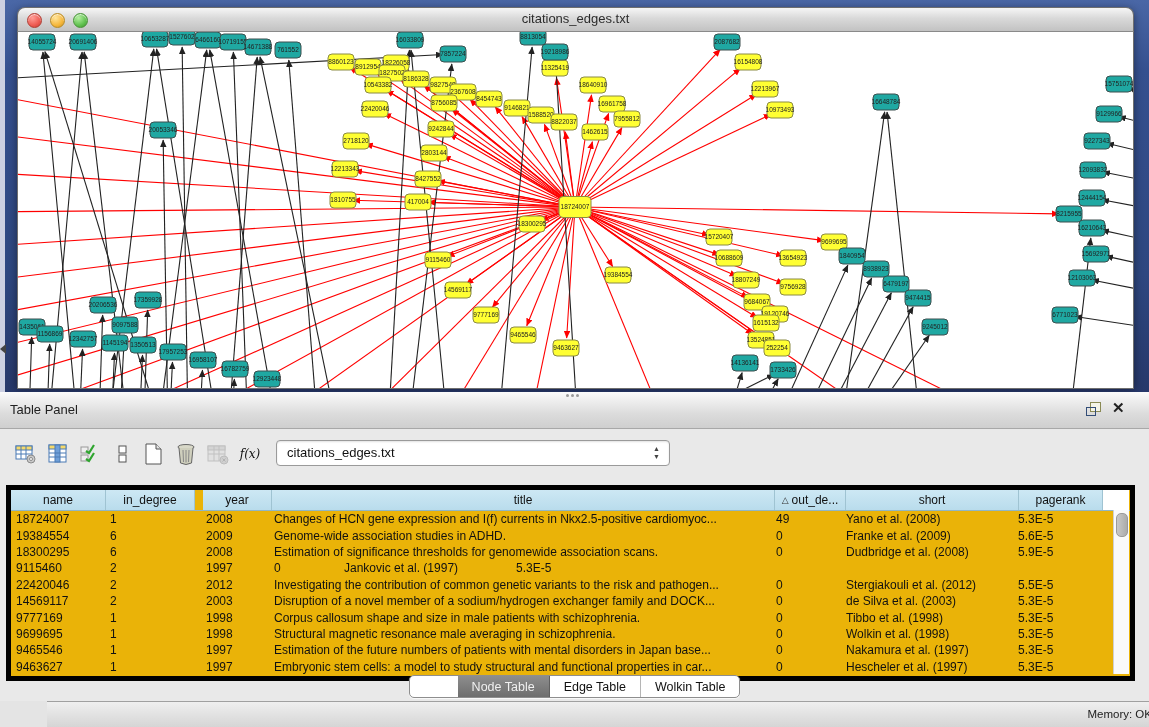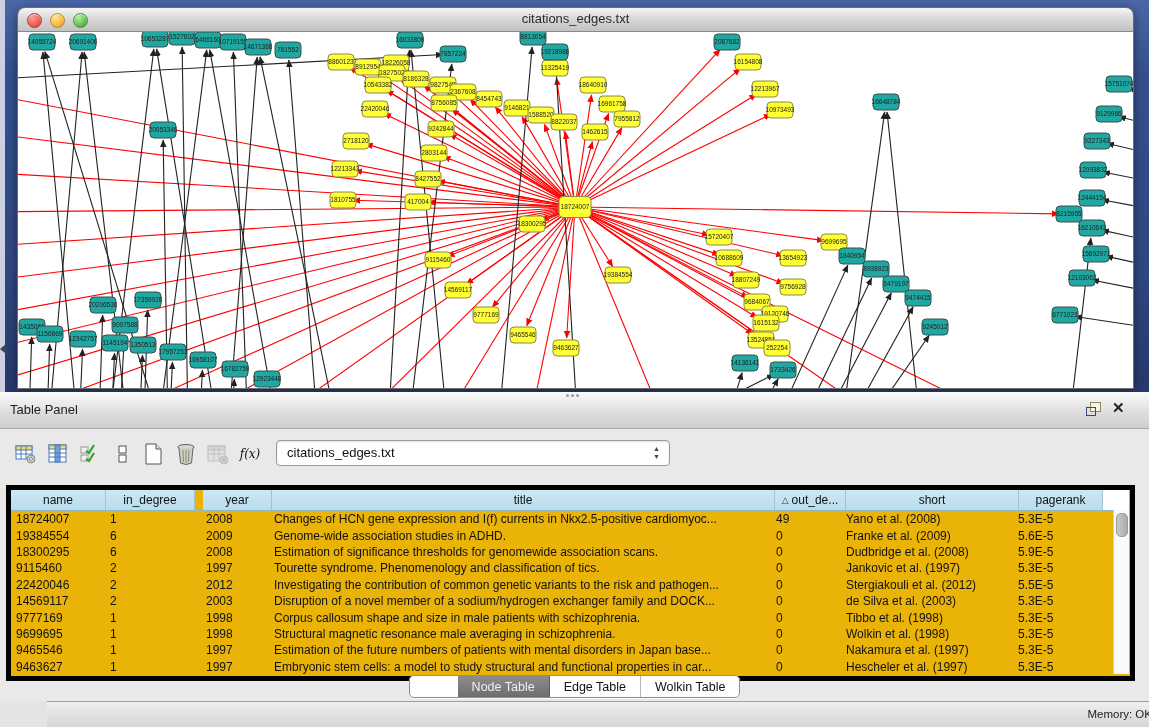--- a/index.html
+++ b/index.html
@@ -739,21 +739,20 @@
             <div class="td c2">2008</div>
             <div class="td c3">Estimation of significance thresholds for genomewide association scans.</div>
             <div class="td c4">0</div>
             <div class="td c5">Dudbridge et al. (2008)</div>
             <div class="td c6">5.9E-5</div>
           </div>
           <div class="tr">
             <div class="td c0">9115460</div>
             <div class="td c1">2</div>
             <div class="td c2">1997</div>
-            <div class="td c3">Tourette syndrome. Phenomenology and classification of tics.</div>
             <div class="td c4">0</div>
             <div class="td c5">Jankovic et al. (1997)</div>
             <div class="td c6">5.3E-5</div>
           </div>
           <div class="tr">
             <div class="td c0">22420046</div>
             <div class="td c1">2</div>
             <div class="td c2">2012</div>
             <div class="td c3">Investigating the contribution of common genetic variants to the risk and pathogen...</div>
             <div class="td c4">0</div>

